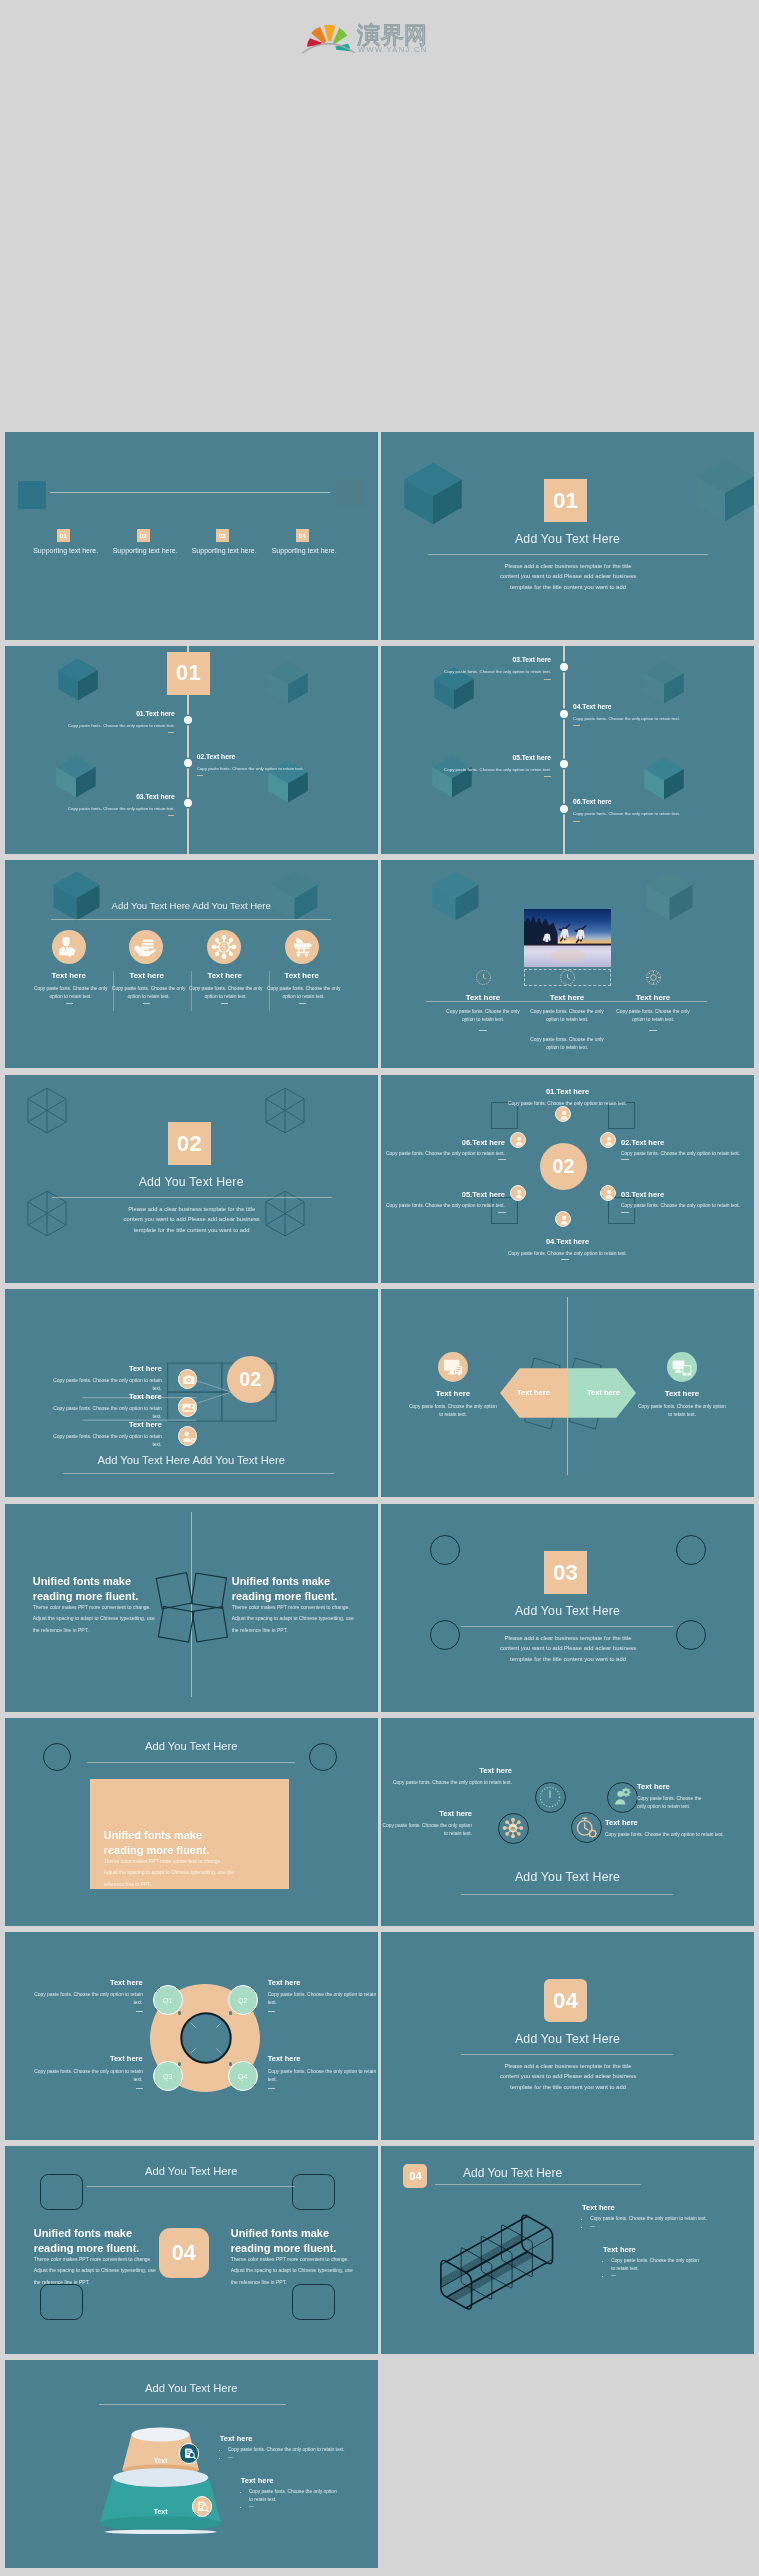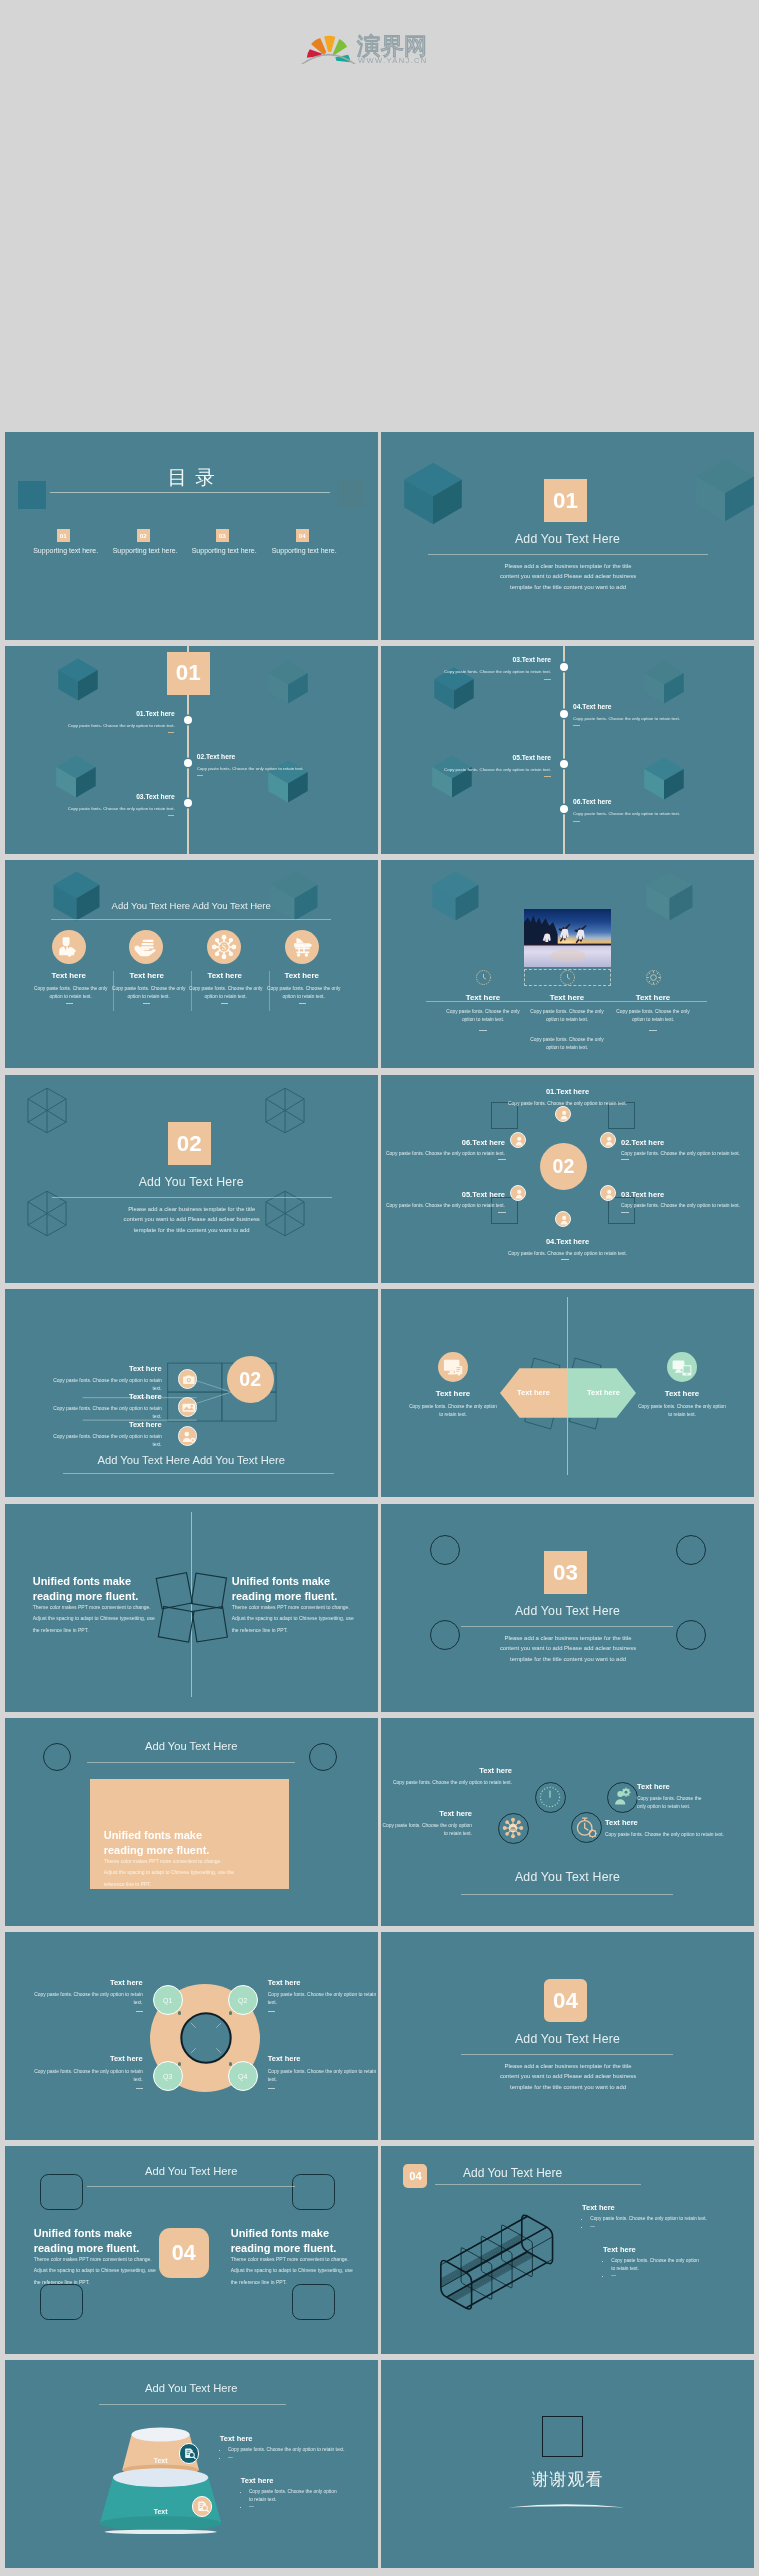--- a/index.html
+++ b/index.html
@@ -10,21 +10,21 @@
   .g{width:373px;height:208px;}
   .cl{left:4.7px;} .cr{left:381px;}
   .sq{position:absolute;}
 
   
   .cov-title{position:absolute;left:0;width:749px;text-align:center;top:143px;
     font-size:50px;color:#edf2f3;letter-spacing:0px;font-weight:400;}
   .cov-rule{position:absolute;left:81px;top:238px;width:607px;height:0.9px;background:#e2e9e0;opacity:.85;}
 
   
-  .logo{position:absolute;left:301px;top:23px;width:142px;height:43px;}
+  .logo{position:absolute;left:301px;top:12px;width:142px;height:43px;}
   .cube{position:absolute;}
   .circ{position:absolute;border-radius:50%;}
   svg{display:block;overflow:visible;}
 
   
   .toc-title{position:absolute;left:0;width:373px;text-align:center;top:32px;font-size:19.6px;color:#f2f7f8;letter-spacing:1.4px;text-indent:1.4px;}
   .toc-rule{position:absolute;left:45px;top:60px;width:280px;height:0.9px;background:#d4ddd3;opacity:.68;}
   .toc-badge{position:absolute;width:13px;height:13px;background:#edc49c;color:#fff;font-size:6.2px;font-weight:700;
     display:flex;align-items:center;justify-content:center;}
   .toc-txt{position:absolute;font-size:7px;color:#ecf3f4;white-space:nowrap;}
@@ -82,21 +82,20 @@
       </g>
       <path d="M0 44 Q29.5 21.8 59 44 L56.4 44 Q29.5 25.4 2.5 44 Z" fill="#a9a6a2" opacity=".95"></path>
       <text x="60" y="33" font-size="25" letter-spacing="0" fill="none" stroke="#8d9ea4" stroke-width="1.4" opacity=".9" font-family="'Liberation Sans',sans-serif">演界网</text>
       <text x="61" y="43" font-size="8.1" letter-spacing="1.45" fill="#93a3a9" font-family="'Liberation Sans',sans-serif" opacity=".9">WWW.YANJ.CN</text>
     </svg>
   </div>
 
   <div class="slide g cl" style="top:432px;">
     <div class="sq" style="left:13px;top:49px;width:28px;height:28px;background:#2d7286;"></div>
     <div class="sq" style="left:332px;top:47px;width:28px;height:28px;background:#4e7e89;"></div>
-    <div class="toc-title">目 录</div>
     <div class="toc-rule"></div>
     <div class="toc-badge" style="left:52px;top:97px;">01</div>
     <div class="toc-badge" style="left:132px;top:97px;">02</div>
     <div class="toc-badge" style="left:211px;top:97px;">03</div>
     <div class="toc-badge" style="left:291px;top:97px;">04</div>
     <div class="toc-txt" style="left:21.5px;top:115px;width:79px;text-align:center;">Supporting text here.</div>
     <div class="toc-txt" style="left:101px;top:115px;width:79px;text-align:center;">Supporting text here.</div>
     <div class="toc-txt" style="left:180px;top:115px;width:79px;text-align:center;">Supporting text here.</div>
     <div class="toc-txt" style="left:260px;top:115px;width:79px;text-align:center;">Supporting text here.</div>
   </div>
@@ -783,21 +782,14 @@
       <li style="font-size:4.8px;color:#e2ecee;line-height:1.6;">Copy paste fonts. Choose the only option to retain text.</li>
       <li style="font-size:4.8px;color:#e2ecee;line-height:1.6;">—</li>
     </ul>
     <div class="h8" style="left:236px;top:116px;">Text here</div>
     <ul style="position:absolute;left:233px;top:128px;margin:0;padding-left:11.2px;width:90px;">
       <li style="font-size:4.8px;color:#e2ecee;line-height:1.6;">Copy paste fonts. Choose the only option to retain text.</li>
       <li style="font-size:4.8px;color:#e2ecee;line-height:1.6;">—</li>
     </ul>
   </div>
 
-  <div class="slide g cr" style="top:2360px;">
-    <div style="position:absolute;left:161px;top:56px;width:41px;height:41px;border:1.9px solid #10202a;box-sizing:border-box;"></div>
-    <div style="position:absolute;left:0;width:373px;top:108px;text-align:center;font-size:17px;color:#eef3f4;letter-spacing:0.9px;">谢谢观看</div>
-    <svg style="position:absolute;left:126px;top:142px;" width="118" height="7.5" viewBox="0 0 126 8">
-      <path d="M0 6 Q63 -1 126 6 Q63 3 0 6 Z" fill="#eef3f4"></path>
-      </svg>
-  </div>
 </div>
 
 
 </body></html>

